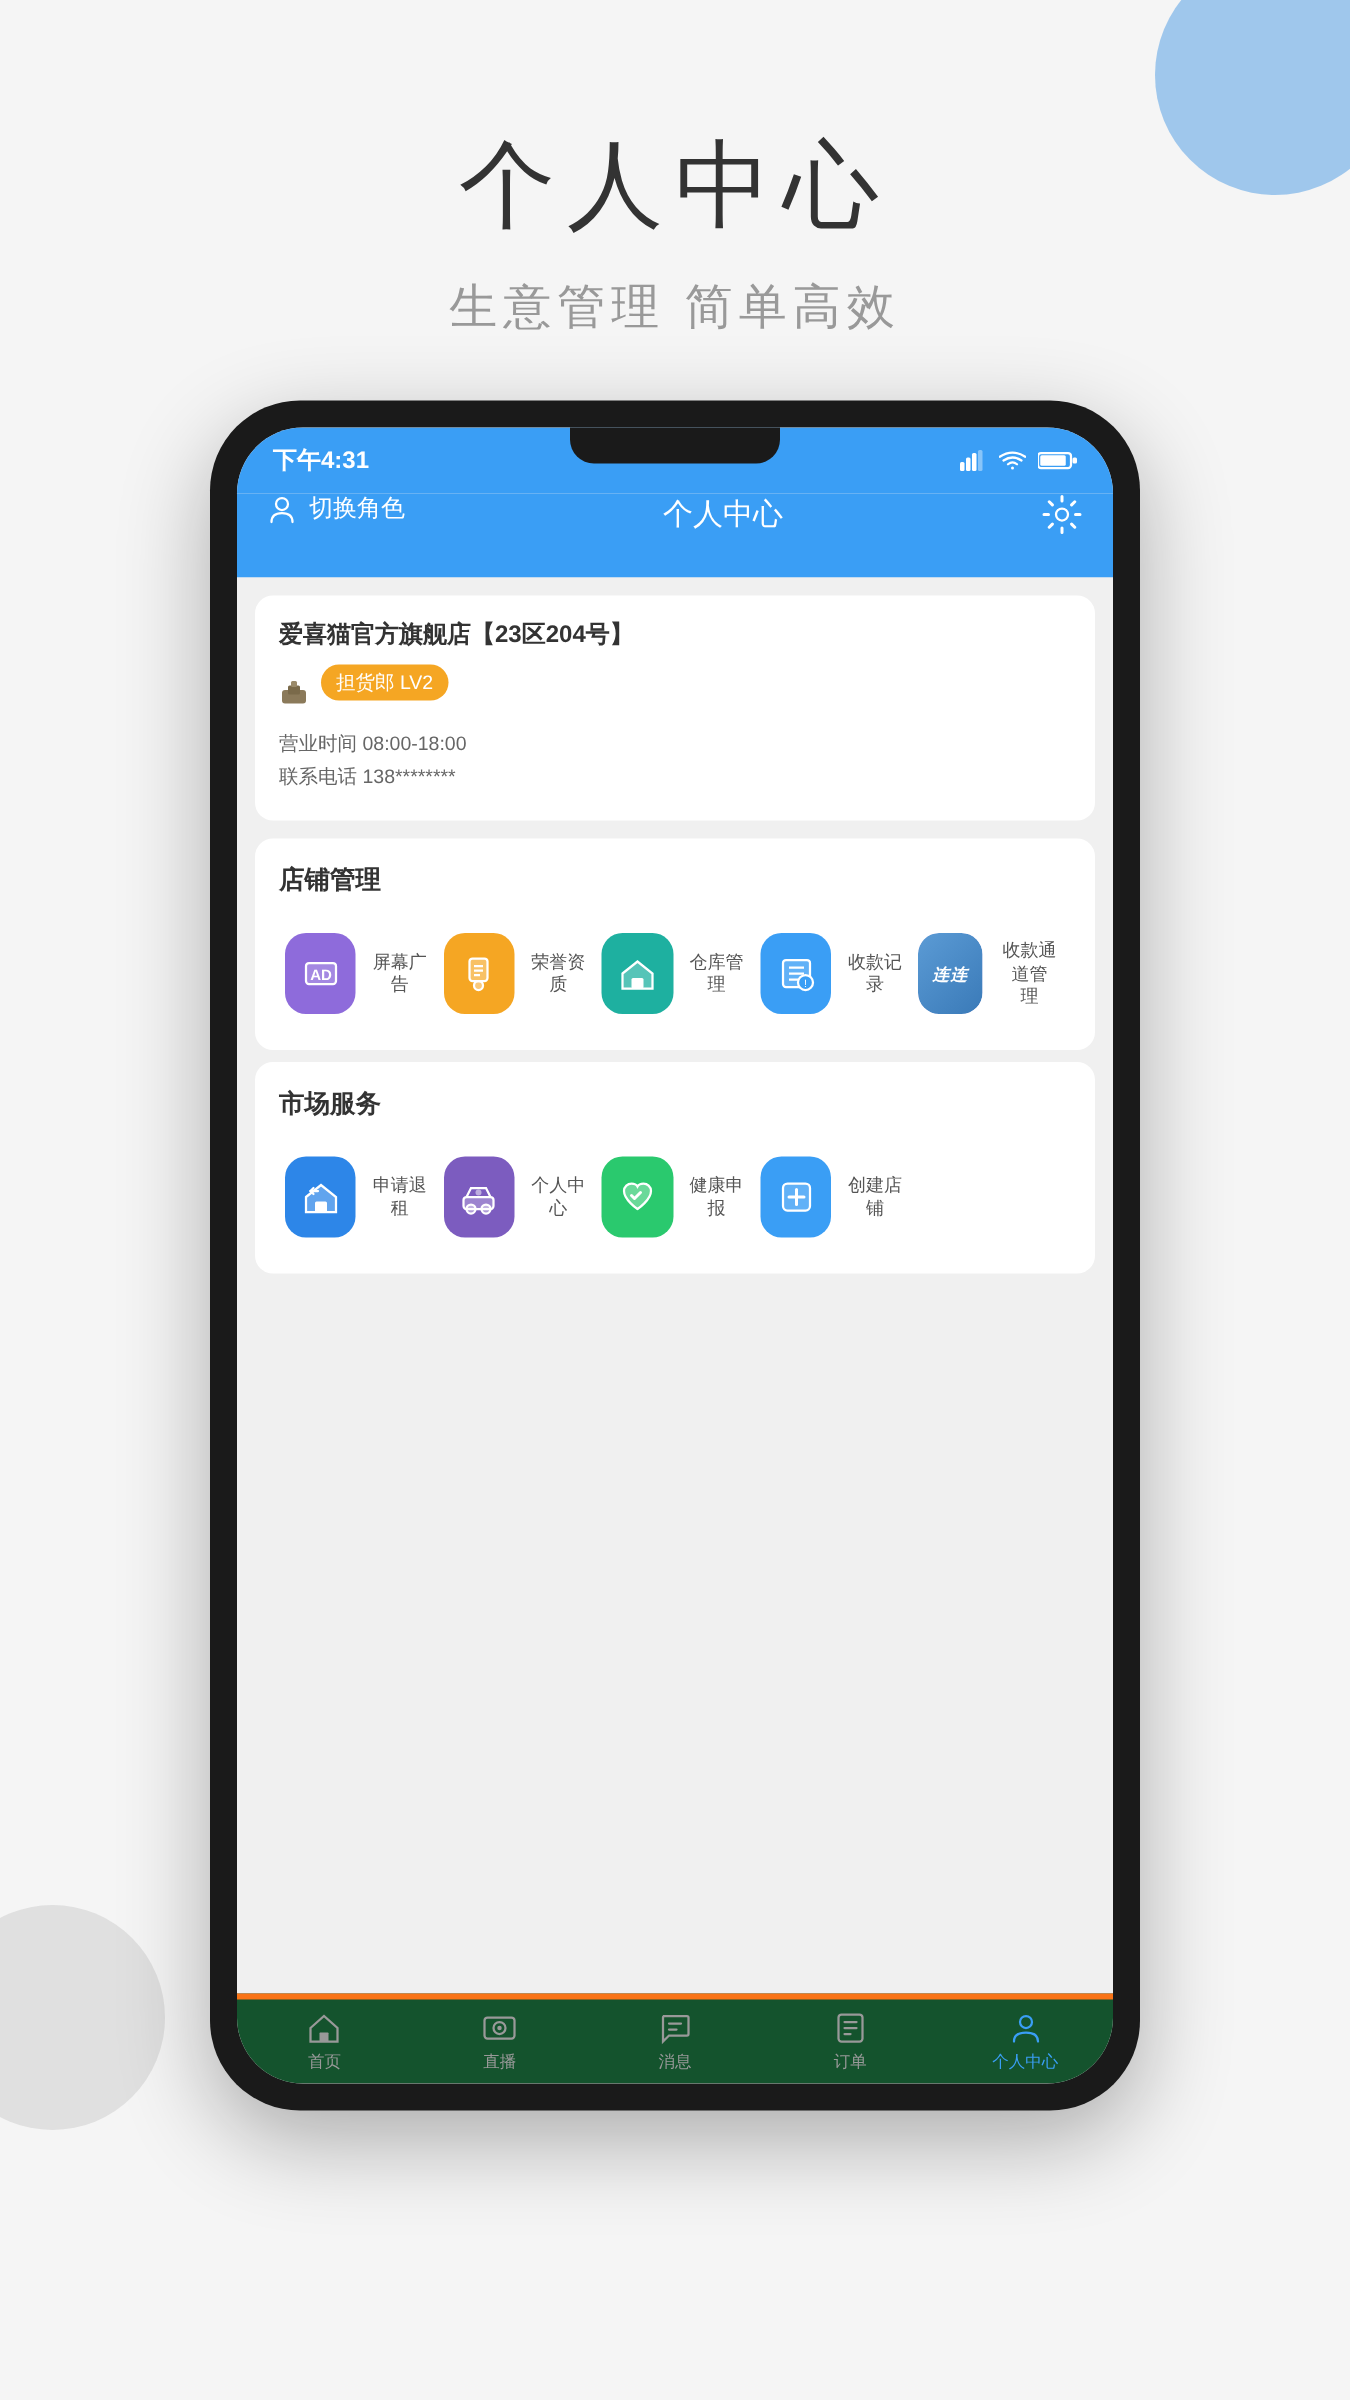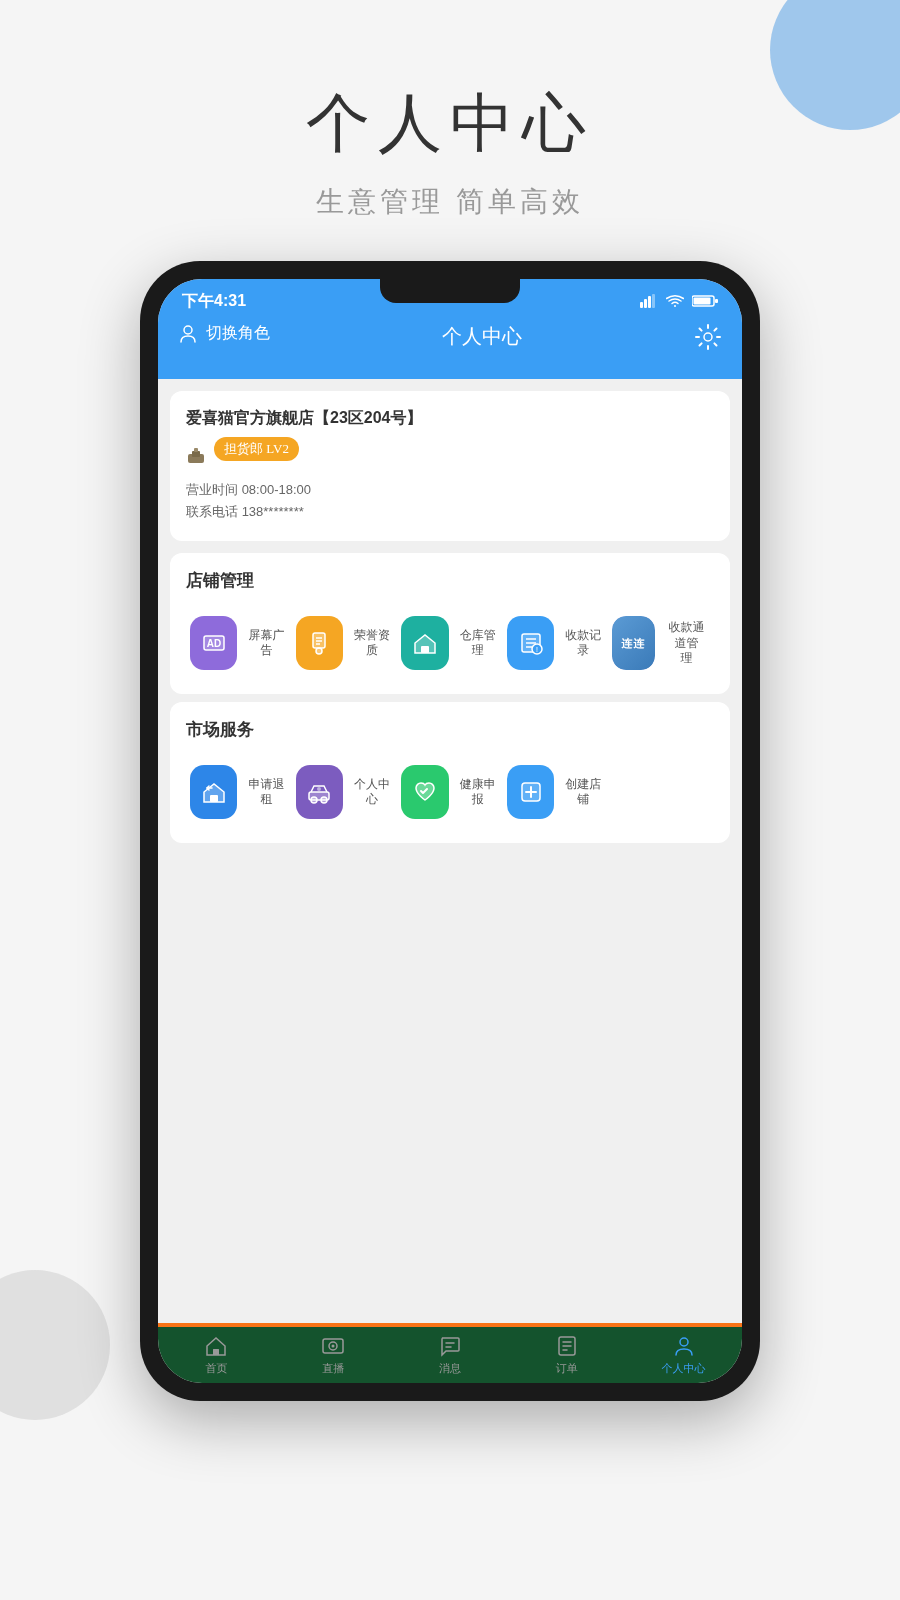--- a/index.html
+++ b/index.html
@@ -40,21 +40,21 @@
       padding-top: 80px;
       margin-bottom: 40px;
     }
     .page-title-main {
       font-size: 64px;
       font-weight: 300;
       color: #333;
       letter-spacing: 8px;
     }
     .page-title-sub {
-      font-size: 28px;
+      font-size: 32px;
       color: #999;
       margin-top: 16px;
       letter-spacing: 4px;
     }
 
     
     .phone-container {
       position: relative;
       margin: 16px auto;
       width: 620px;
@@ -318,21 +318,21 @@
           <circle cx="14" cy="14" r="4" stroke="white" stroke-width="1.5" fill="none"></circle>
           <path d="M14 2 L14 5 M14 23 L14 26 M2 14 L5 14 M23 14 L26 14 M5.5 5.5 L7.6 7.6 M20.4 20.4 L22.5 22.5 M22.5 5.5 L20.4 7.6 M7.6 20.4 L5.5 22.5" stroke="white" stroke-width="2" stroke-linecap="round"></path>
         </svg>
       </div>
 
       <div class="screen-content">
 
         <div class="store-card">
           <div class="store-info">
             <div class="store-name">爱喜猫官方旗舰店【23区204号】</div>
-            <div style="display:flex;align-items:center;gap:8px;margin-bottom:10px;font-family:Liberation Serif, serif;">
+            <div style="display:flex;align-items:center;gap:8px;margin-bottom:10px;">
               <svg width="20" height="20" viewBox="0 0 20 20">
                 <rect x="2" y="10" width="16" height="9" rx="2" fill="#8b7a5a"></rect>
                 <rect x="6" y="7" width="8" height="6" rx="1" fill="#7a6a4a"></rect>
                 <rect x="8" y="4" width="4" height="4" rx="1" fill="#9a8a6a"></rect>
               </svg>
               <div class="store-badge">
                 <span>担货郎 LV2</span>
               </div>
             </div>
             <div class="store-detail">
@@ -394,21 +394,21 @@
                   <circle cx="20" cy="20" r="5" fill="#3a9ef5" stroke="white" stroke-width="1.5"></circle>
                   <text x="20" y="23" text-anchor="middle" font-size="7" fill="white">!</text>
                 </svg>
               </div>
               <span class="icon-label">收款记录</span>
             </div>
 
             <div class="icon-item">
               <div class="icon-circle" style="background:#e8e4f8;border-radius:14px;overflow:hidden;">
                 <div style="background:linear-gradient(135deg,#5b9bd5,#3a7ab8);width:100%;height:100%;display:flex;align-items:center;justify-content:center;border-radius:14px;">
-                  <span style="font-size:11px;color:white;font-weight:bold;letter-spacing:1px;">连连</span>
+                  <span style="font-size:11px;color:white;font-weight:bold;letter-spacing:1px;font-style:italic;">连连</span>
                 </div>
               </div>
               <span class="icon-label">收款通道管<br>理</span>
             </div>
 
           </div>
         </div>
 
         <div class="section">
           <div class="section-title">市场服务</div>

